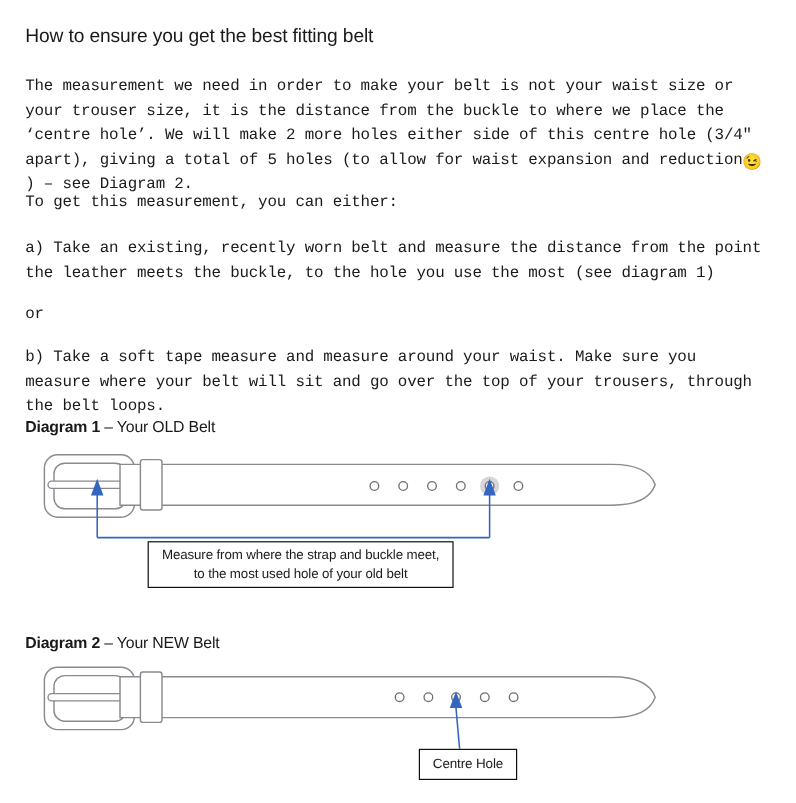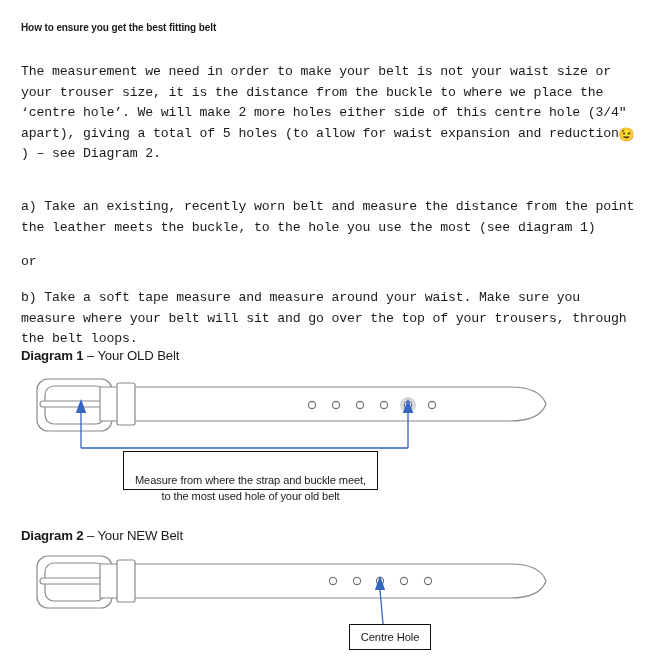--- a/index.html
+++ b/index.html
@@ -19,22 +19,22 @@
   .page {
     position: absolute;
     left: 0; top: 0;
     width: 663px;
     height: 669px;
   }
   .heading {
     position: absolute;
     left: 21px;
     top: 22px;
-    font-size: 10px;
-    font-weight: bold;
+    font-size: 16px;
+    font-weight: normal;
     letter-spacing: -0.1px;
     white-space: nowrap;
   }
   .para {
     position: absolute;
     left: 21px;
     font-size: 13.2px;
     line-height: 20.5px;
     letter-spacing: -0.15px;
     width: 616px;
@@ -82,40 +82,41 @@
     font-size: 11.1px;
     line-height: 16px;
     letter-spacing: -0.1px;
     color: #1a1a1a;
   }
   .callout-measure {
     left: 123px;
     top: 451px;
     width: 255px;
     height: 39px;
-    padding-top: 20px;
+    padding-top: 3px;
   }
   .callout-centre {
     left: 349px;
     top: 624px;
     width: 82px;
     height: 26px;
     line-height: 24px;
     font-size: 11.2px;
   }
 </style>
 </head>
 <body>
 
 <div class="page">
 
   <div class="heading">How to ensure you get the best fitting belt</div>
 
   <div class="para p-intro"><span>The measurement we need in order to make your belt is not your waist size or your trouser size, it is the distance from the buckle to where we place the ‘centre hole’.  We will make 2 more holes either side of this centre hole (3/4" apart), giving a total of 5 holes (to allow for waist expansion and reduction</span><span class="emoji">😉</span><span>) – see Diagram 2.</span></div>
 
+  <div class="para p-either">To get this measurement, you can either:</div>
   <div class="para p-a">a) Take an existing, recently worn belt and measure the distance from the point the leather meets the buckle, to the hole you use the most (see diagram 1)</div>
   <div class="para p-or">or</div>
   <div class="para p-b">b) Take a soft tape measure and measure around your waist.  Make sure you measure where your belt will sit and go over the top of your trousers, through the belt loops.</div>
 
   <div class="diagram-title dt-1"><b>Diagram 1</b><span> – Your OLD Belt</span></div>
 
   <div class="diagram-title dt-2"><b>Diagram 2</b><span> – Your NEW Belt</span></div>
 
   <svg class="svg-layer" viewBox="0 0 663 669">
 

